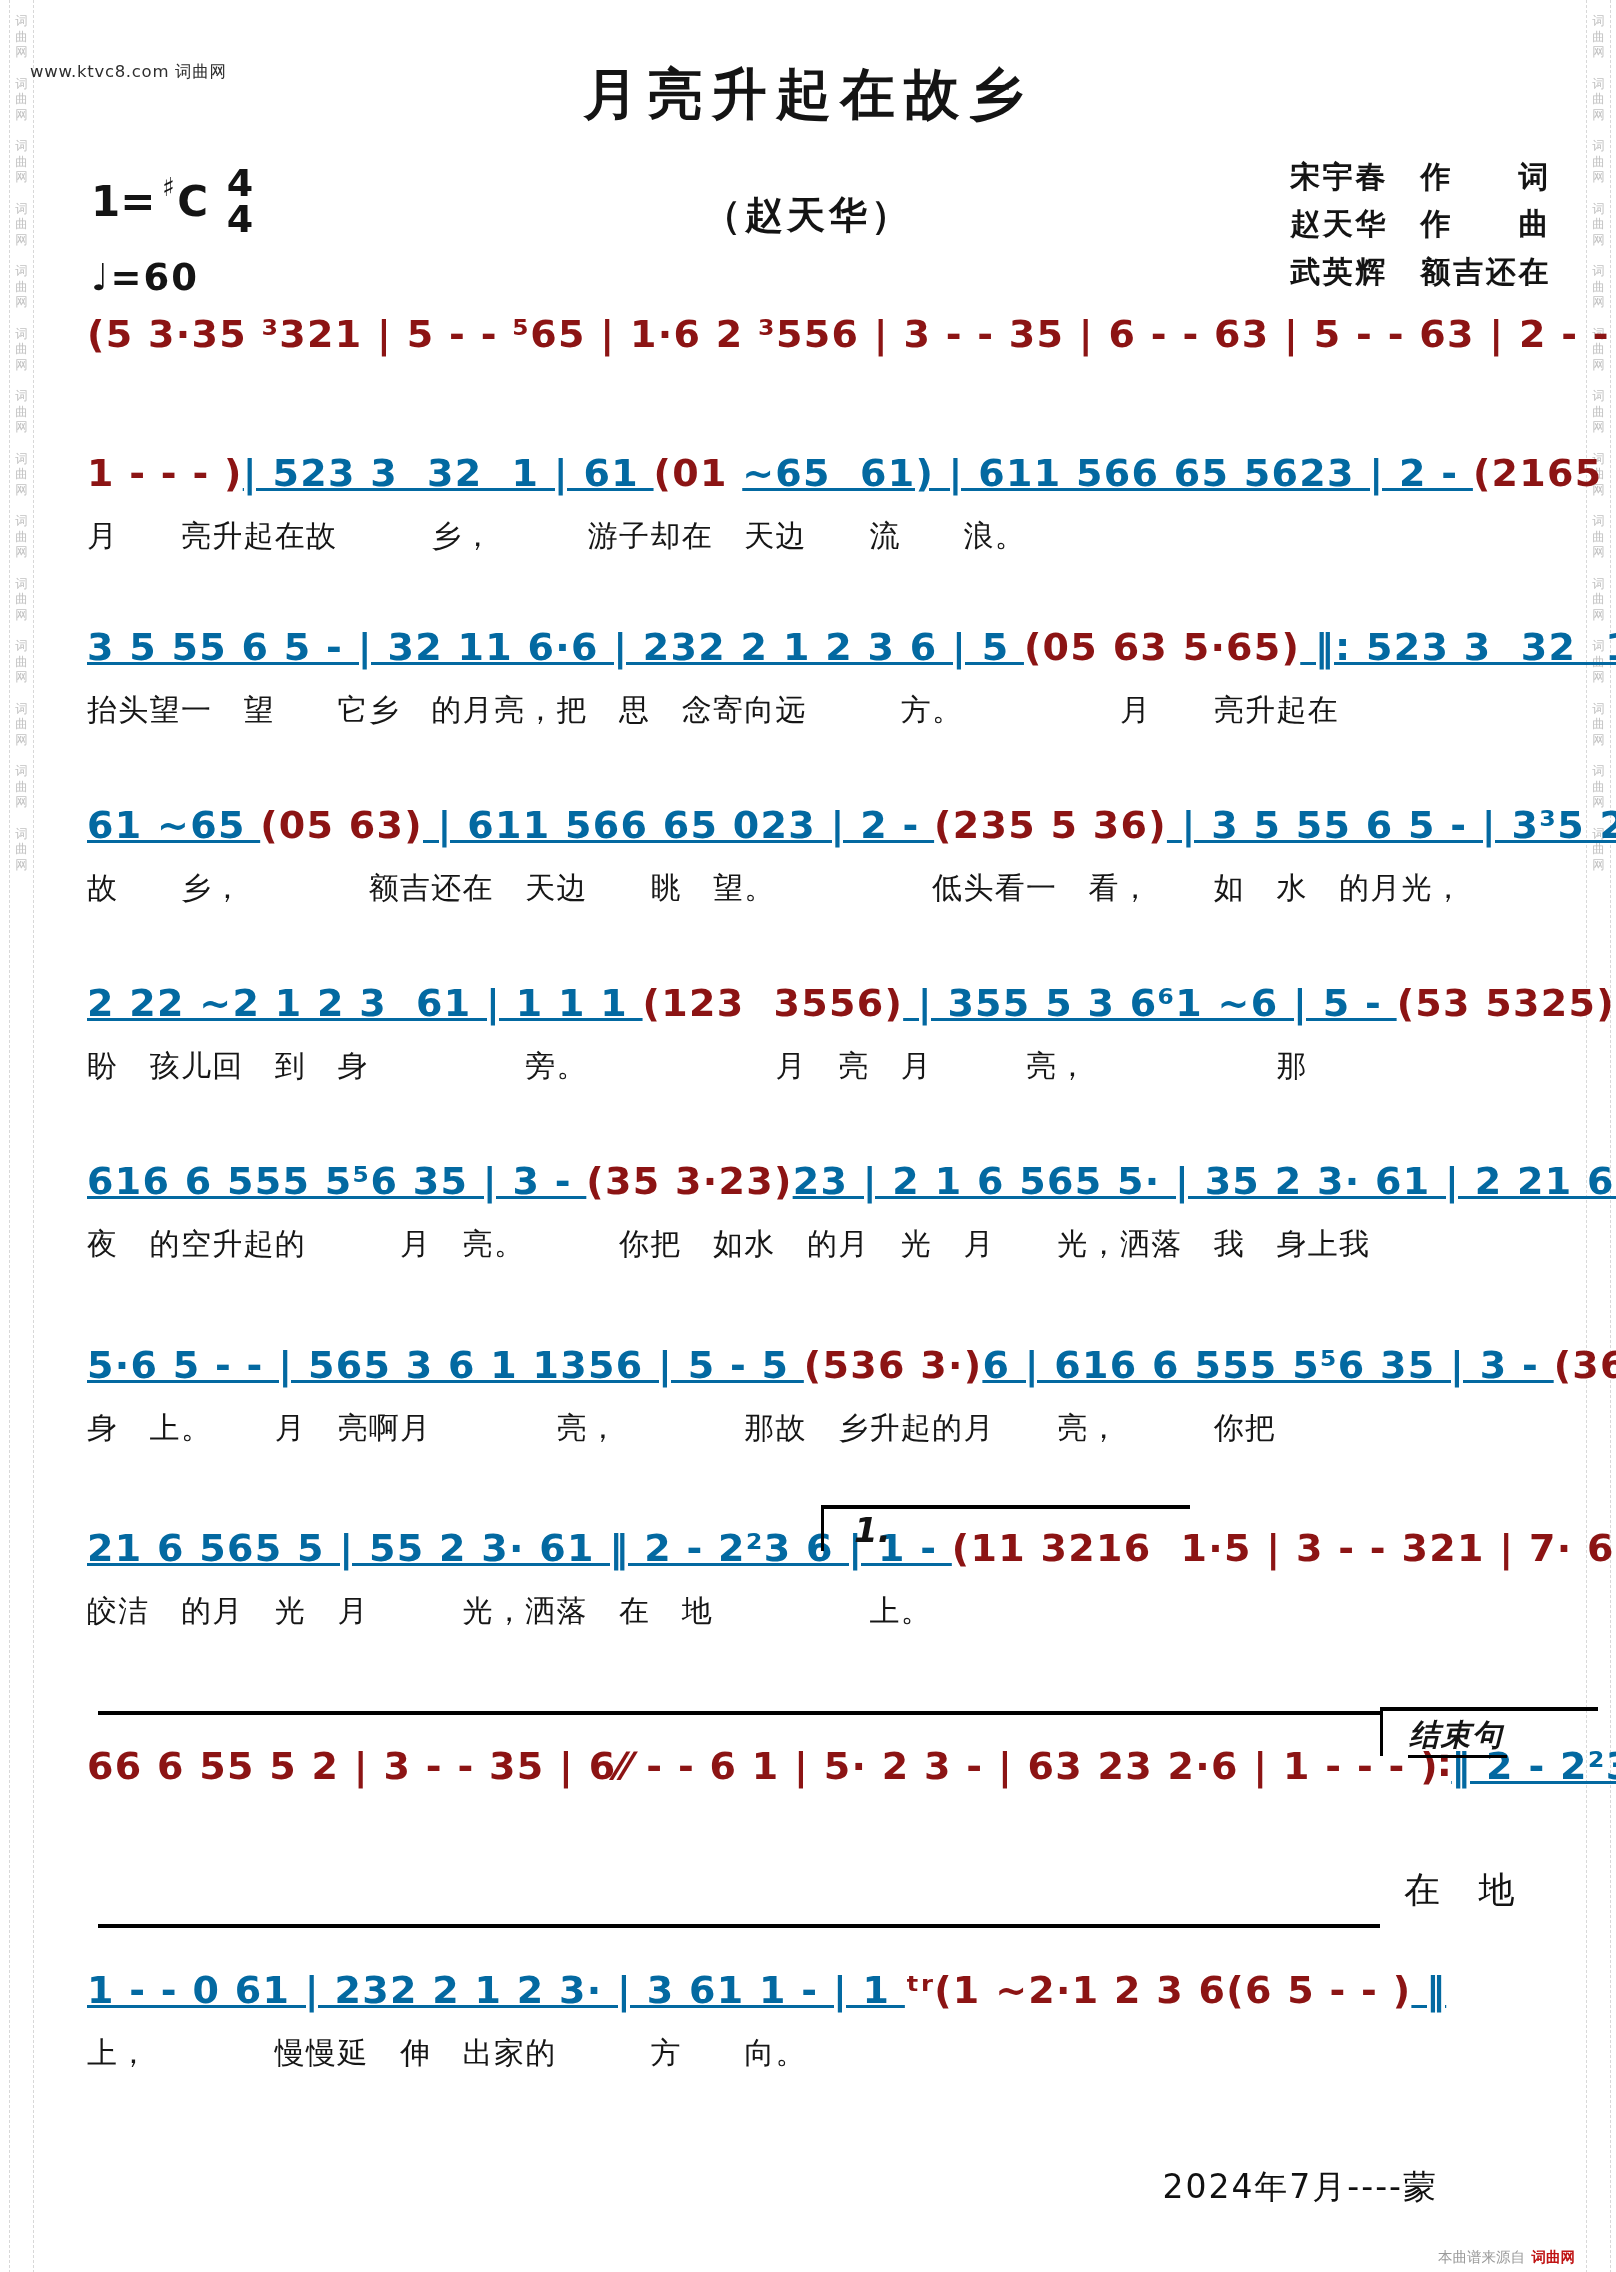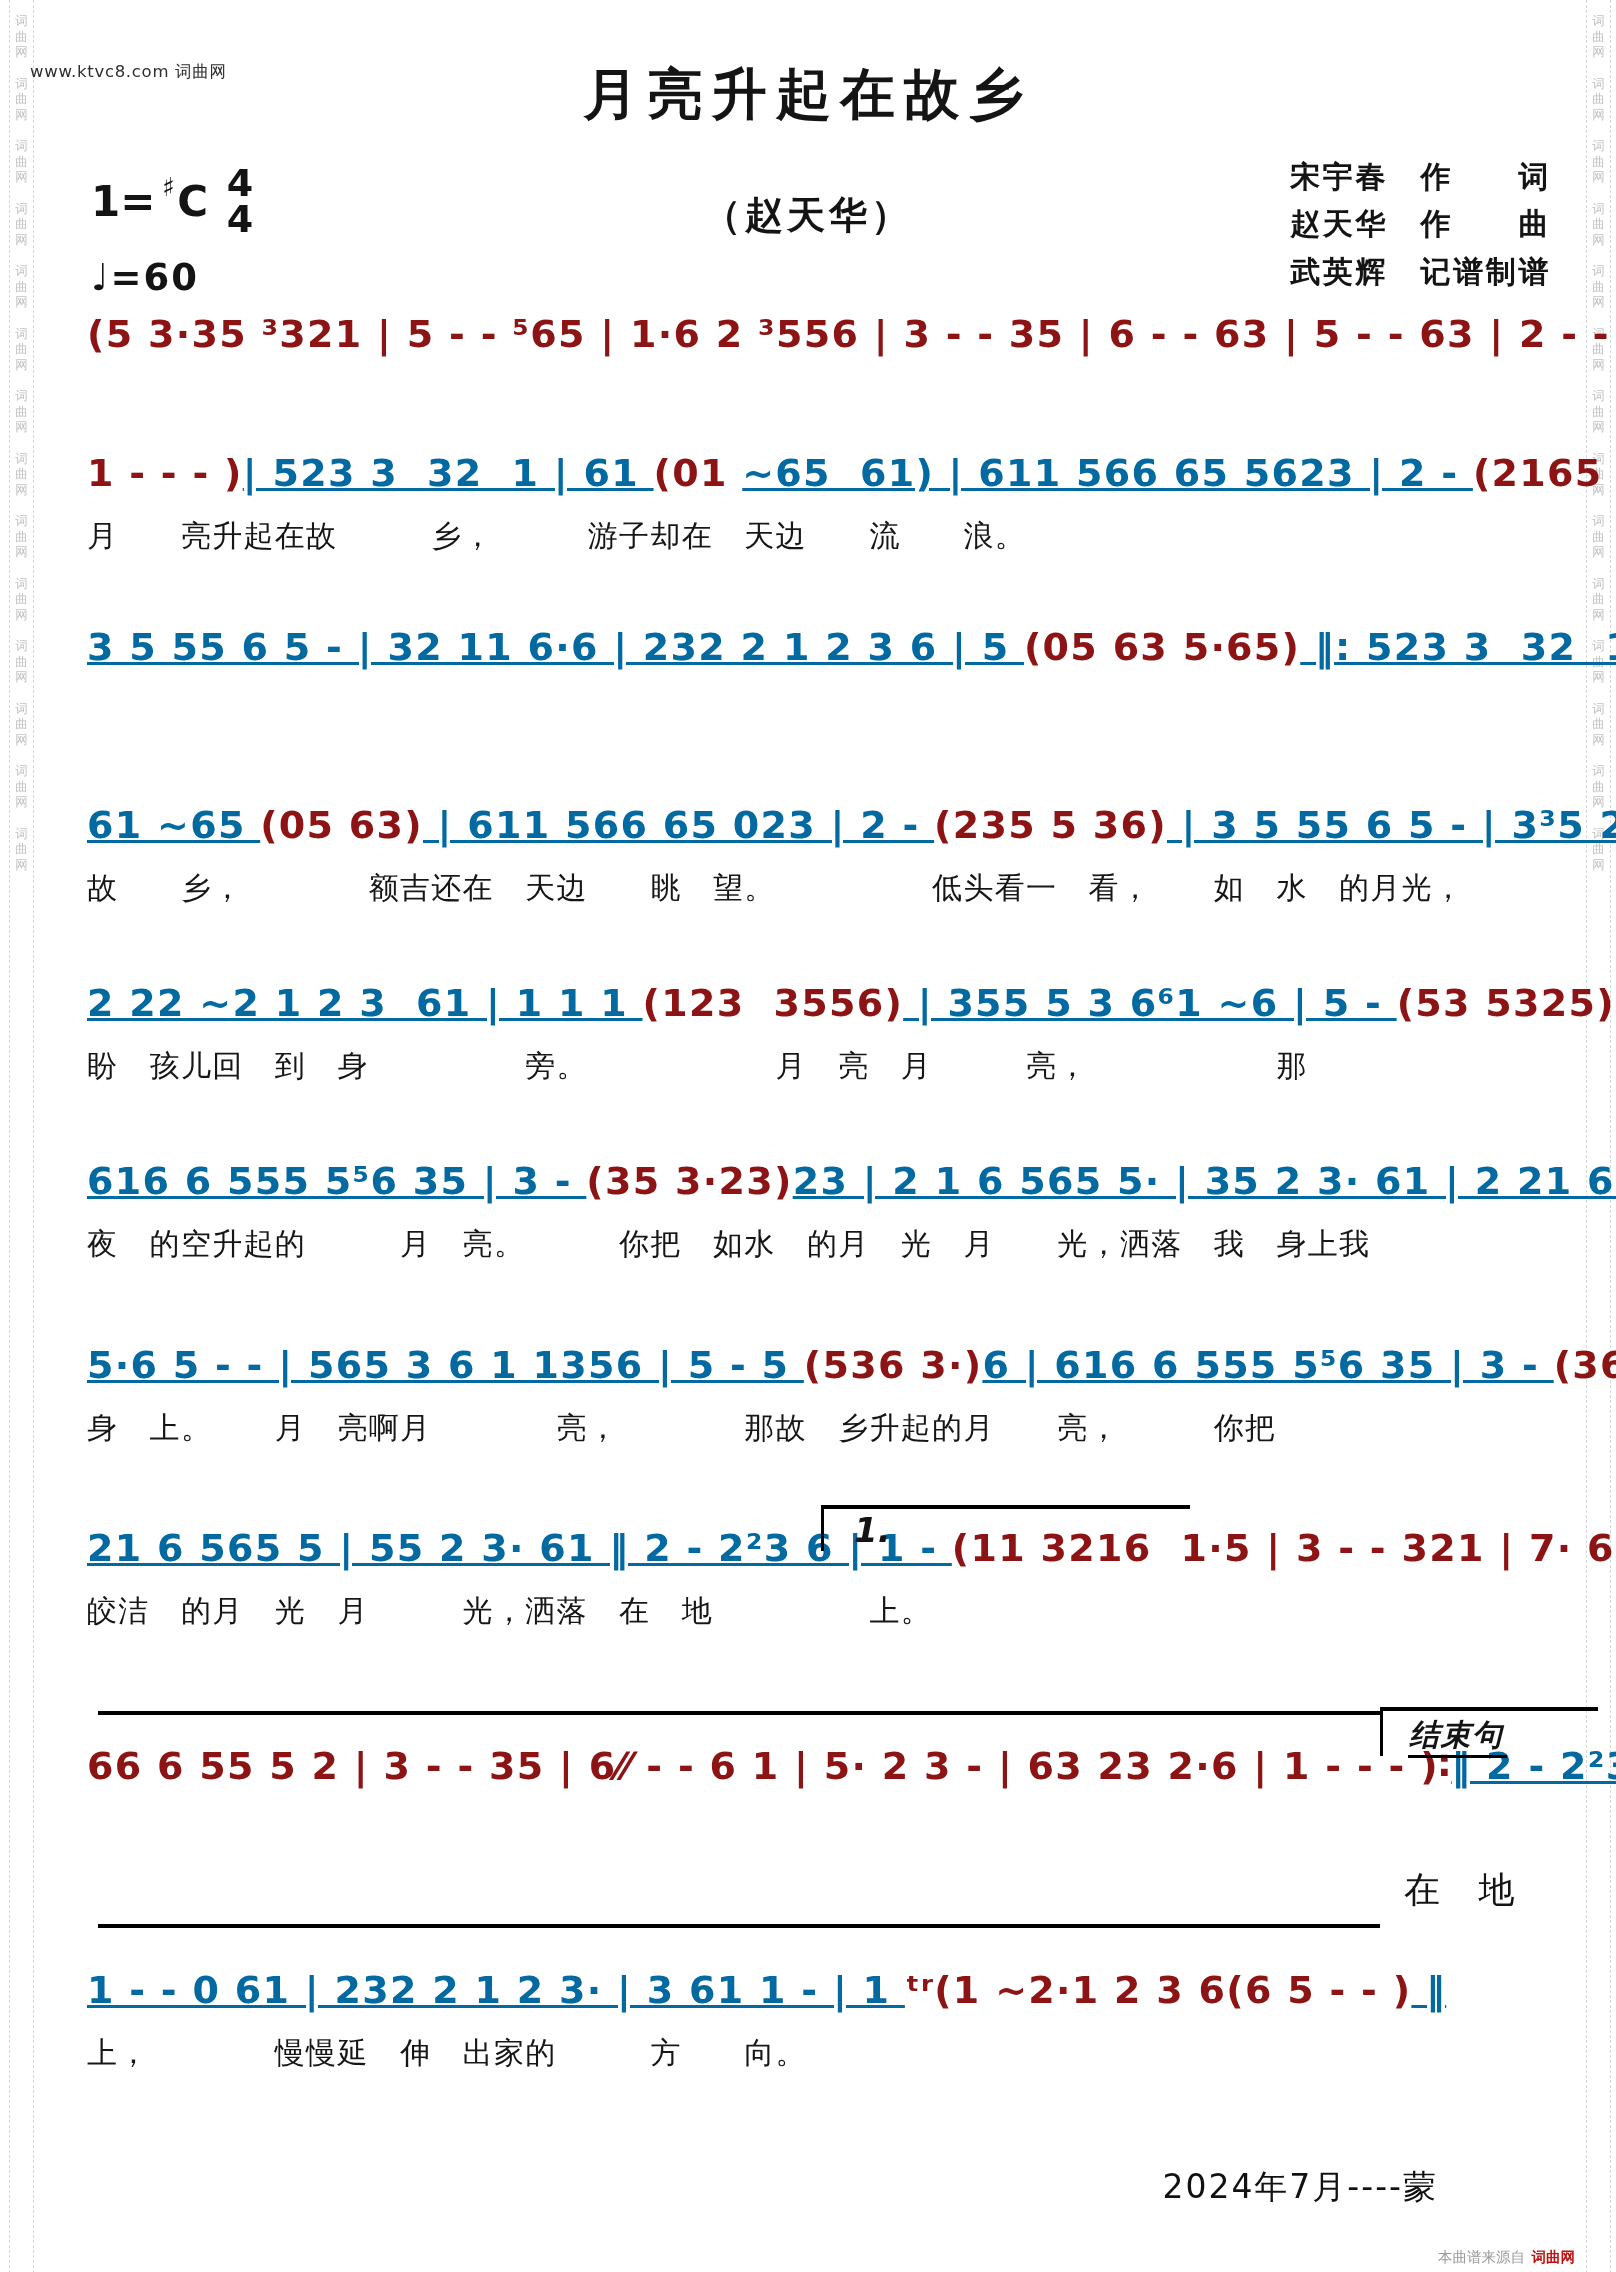--- a/index.html
+++ b/index.html
@@ -212,21 +212,21 @@
 </div>
 
 <div class="wm-top">www.ktvc8.com 词曲网</div>
 
 <div class="title">月亮升起在故乡</div>
 <div class="subtitle">（赵天华）</div>
 
 <div class="credits">
   <div>宋宇春　作　　词</div>
   <div>赵天华　作　　曲</div>
-  <div>武英辉　记谱制谱</div>
+  <div>武英辉　额吉还在</div>
 </div>
 
 <div class="keyblock">
   <span>1=</span>
     <span class="sharp">♯</span>
     <span>C</span>
   <span class="timefrac">
     <span>4</span>
     <span>4</span>
   </span>
@@ -235,20 +235,21 @@
 
 <div class="system" id="sys0">
     <div class="notes"><span class="seg-red">(5 3·35 ³321 | 5 - - ⁵65 | 1·6 2 ³556 | 3 - - 35 | 6 - - 63 | 5 - - 63 | 2 - - 2·3 |</span></div>
   </div>
 <div class="system" id="sys1">
     <div class="notes"><span class="seg-red">1 - - - )</span><span class="seg-black">| 523 3  32  1 | 61 </span><span class="seg-red">(01 </span><span class="seg-black">~65  61) | 611 566 65 5623 | 2 - </span><span class="seg-red">(2165  2 - )</span></div>
     <div class="lyrics">月　　亮升起在故　　　乡，　　　游子却在　天边　　流　　浪。</div>
   </div>
 <div class="system" id="sys2">
     <div class="notes"><span class="seg-black">3 5 55 6 5 - | 32 11 6·6 | 232 2 1 2 3 6 | 5 </span><span class="seg-red">(05 63 5·65)</span><span class="seg-black"> ‖: 523 3  32  1 |</span></div>
+    <div class="lyrics">抬头望一　望　　它乡　的月亮，把　思　念寄向远　　　方。　　　　　月　　亮升起在</div>
   </div>
 <div class="system" id="sys3">
     <div class="notes"><span class="seg-black">61 ~65 </span><span class="seg-red">(05 63)</span><span class="seg-black"> | 611 566 65 023 | 2 - </span><span class="seg-red">(235 5 36)</span><span class="seg-black"> | 3 5 55 6 5 - | 3³5 21 6 - |</span></div>
     <div class="lyrics">故　　乡，　　　　额吉还在　天边　　眺　望。　　　　　低头看一　看，　　如　水　的月光，</div>
   </div>
 <div class="system" id="sys4">
     <div class="notes"><span class="seg-black">2 22 ~2 1 2 3  61 | 1 1 1 </span><span class="seg-red">(123  3556)</span><span class="seg-black"> | 355 5 3 6⁶1 ~6 | 5 - </span><span class="seg-red">(53 5325)</span></div>
     <div class="lyrics">盼　孩儿回　到　身　　　　　旁。　　　　　　月　亮　月　　　亮，　　　　　　那</div>
   </div>
 <div class="system" id="sys5">

